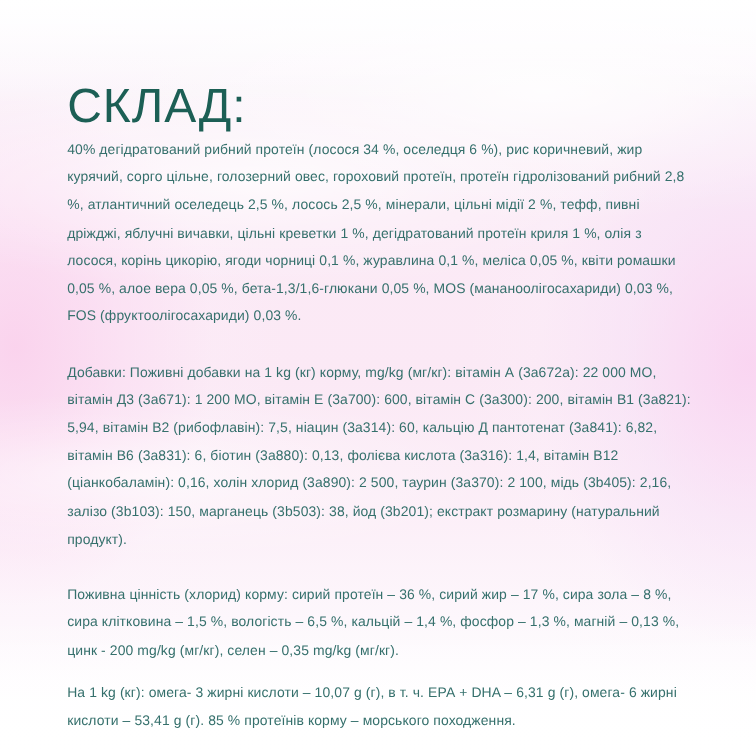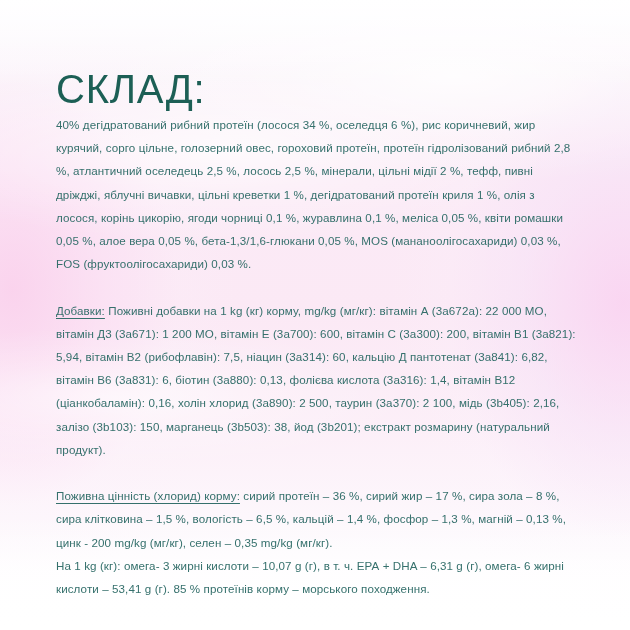--- a/index.html
+++ b/index.html
@@ -136,25 +136,24 @@
   .para {
     margin: 0;
     padding: 0;
   }
 
   .para + .para {
     margin-top: 23.2px;
   }
 
   .para.tight + .para.tight {
-    margin-top: 0;
+    margin-top: 12px;
   }
 
   .lead-underline {
-    text-decoration: underline;
     text-decoration-thickness: 1px;
     text-underline-offset: 2.5px;
   }
 </style>
 </head>
 <body>
 
 <div id="page">
 
   <div class="bg-layer bg-base"></div>

